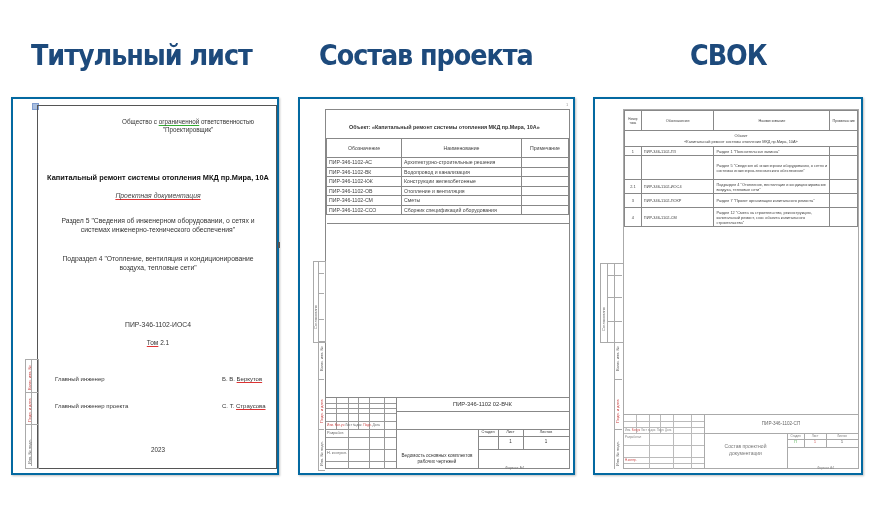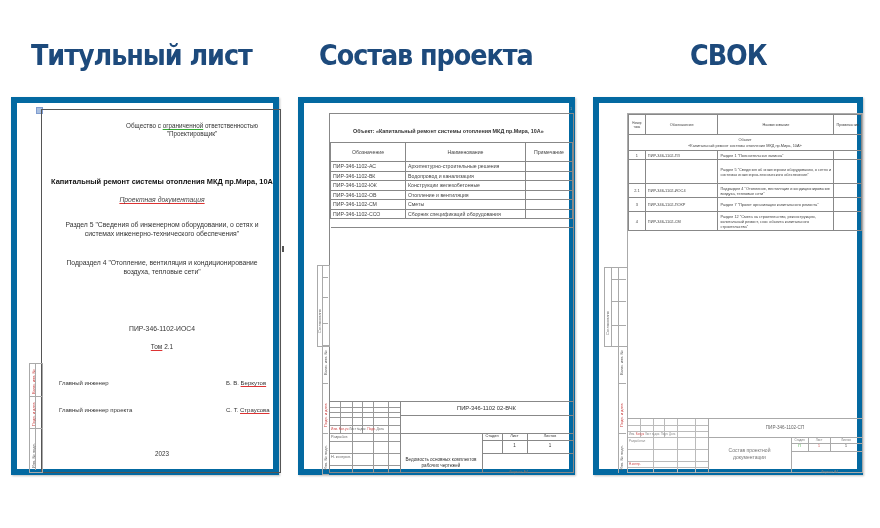--- a/index.html
+++ b/index.html
@@ -1,20 +1,20 @@
 <!DOCTYPE html>
 <html><head>
 <meta charset="utf-8">
 <style>
   html, body { margin:0; padding:0; }
   body { width:880px; height:528px; background:#ffffff; position:relative; overflow:hidden;
          font-family:"Liberation Sans", sans-serif; color:#222; }
   .heading { position:absolute; top:38px; font-family:"DejaVu Sans", sans-serif; font-size:29px;
              color:#1d4a7c; letter-spacing:-1.2px; font-weight:600; transform:scaleX(0.88); transform-origin:left top; white-space:nowrap; }
-  .page { position:absolute; top:97px; height:378px; background:#fff; border:6px solid #0369a1;
+  .page { position:absolute; top:97px; height:378px; background:#fff; border:2px solid #0369a1;
           box-shadow:1px 1px 2px rgba(0,0,0,.25); box-sizing:border-box; }
   .abs { position:absolute; }
   .t { position:absolute; white-space:nowrap; color:#333; }
   .center { text-align:center; }
   .red-ul { text-decoration:underline; text-decoration-color:#d33; }
   .green-ul { text-decoration:underline; text-decoration-color:#3a3; }
   table { border-collapse:collapse; }
   td { border:1px solid #888; padding:0 2px; color:#444; }
   .vtext { position:absolute; transform:rotate(-90deg); transform-origin:left top; font-size:4px; white-space:nowrap; color:#666; }
   .vred { color:#c44; }

